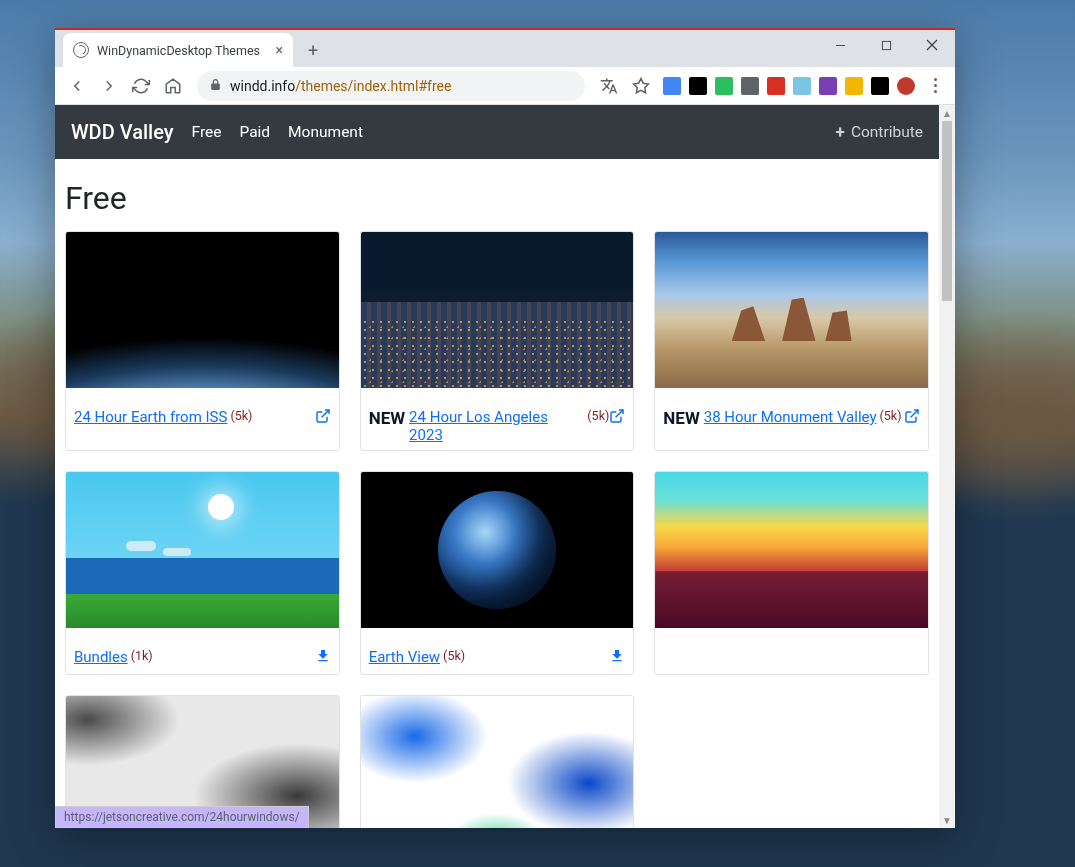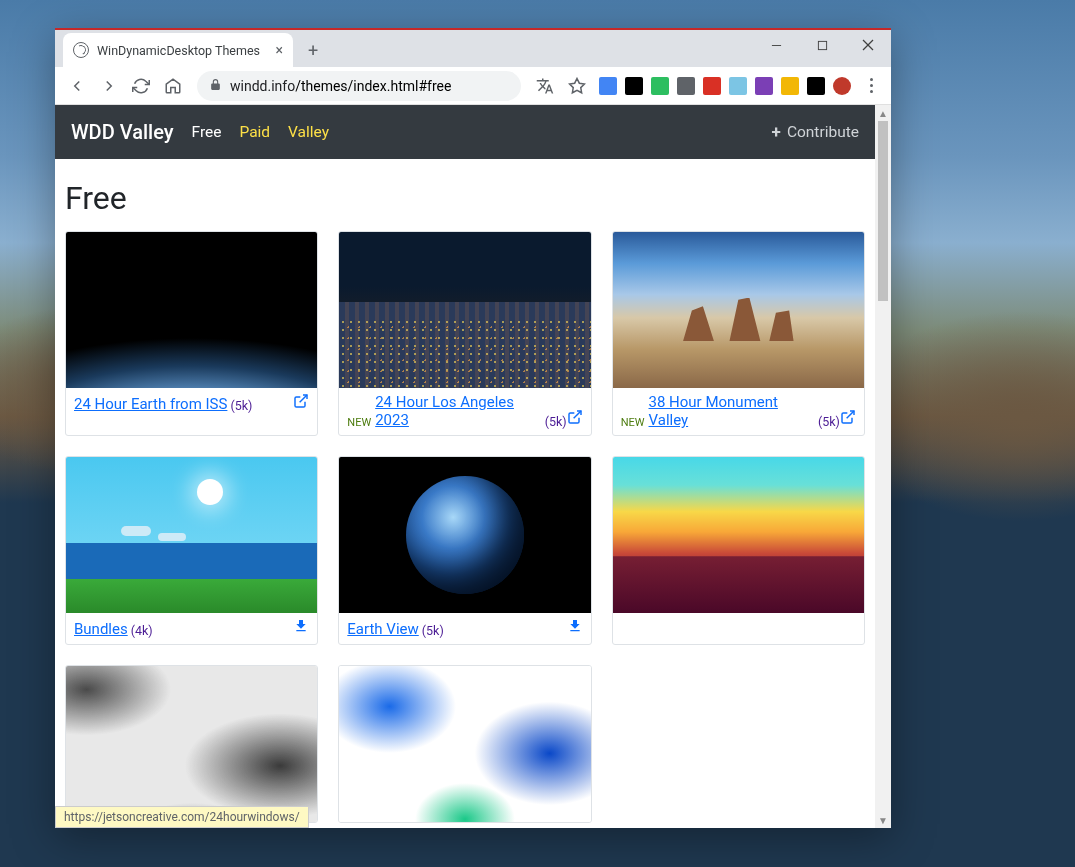--- a/index.html
+++ b/index.html
@@ -14,21 +14,21 @@
 .desktop-bg {
   position: absolute; inset: 0; z-index: 0;
   background:
     radial-gradient(ellipse 200px 120px at 8% 45%, #6b5842 0%, transparent 70%),
     radial-gradient(ellipse 250px 150px at 95% 48%, #6b5842 0%, transparent 70%),
     linear-gradient(to bottom, #4a7ba8 0%, #6a95bd 18%, #8aafcf 28%, #7d8c7a 38%, #6b5842 48%, #1f3850 58%, #1f3850 100%);
 }
 .window {
   position: absolute;
   left: 55px; top: 28px;
-  width: 836px; height: 800px;
+  width: 900px; height: 800px;
   background: #fff;
   border-top: 2px solid #c62828;
   box-shadow: 0 10px 40px rgba(0,0,0,.35);
   z-index: 10;
   display: flex; flex-direction: column;
 }
 .tabstrip {
   height: 37px; background: #dee1e6;
   display: flex; align-items: flex-end; padding-left: 8px;
   position: relative;
@@ -50,51 +50,51 @@
   display:flex; align-items:center; padding:0 8px; gap:4px;
 }
 .tb-btn { width:28px; height:28px; border-radius:50%; display:flex; align-items:center; justify-content:center; color:#5f6368; cursor:pointer; }
 .tb-btn svg { width:18px; height:18px; }
 .omnibox {
   flex:1; height:30px; background:#f1f3f4; border-radius:15px;
   display:flex; align-items:center; padding:0 12px; gap:8px; font-size:14px; color:#202124; margin:0 6px;
 }
 .omnibox .lock { color:#5f6368; }
 .url-host { color:#202124;margin-top:24px; }
-.url-path { color:#000000; }
+.url-path { color:#a16207; }
 .ext-icons { display:flex; align-items:center; gap:8px; padding:0 4px; }
 .ext { width:18px; height:18px; border-radius:2px; }
 .menu-dots { width:24px; display:flex; flex-direction:column; align-items:center; gap:3px; cursor:pointer; }
 .menu-dots span{ width:3px; height:3px; background:#5f6368; border-radius:50%; }
 .viewport { flex:1; overflow:hidden; position:relative; display:flex; }
 .page { flex:1; overflow:auto; }
 .scrollbar-track { width:16px; background:#f1f1f1; display:flex; flex-direction:column; }
 .scroll-arrow { height:16px; display:flex; align-items:center; justify-content:center; color:#888; font-size:10px;}
 .scroll-thumb { background:#c1c1c1; border-radius:0; margin:0 3px; height:180px; }
 .navbar {
   background:#343a40; height:54px; display:flex; align-items:center;
   padding:0 16px; color:#fff;
 }
 .brand { font-size:20px; font-weight:500; margin-right:18px; }
-.nav-link { color:#fde047; font-size:15.5px; margin-right:18px; text-decoration:none; cursor:pointer; }
+.nav-link { color:#ffffff; font-size:15.5px; margin-right:18px; text-decoration:none; cursor:pointer; }
 .nav-link.active{ color:#fff; }
 .contribute { margin-left:auto; color:#cfd3d7; font-size:15.5px; display:flex; align-items:center; gap:6px; cursor:pointer;}
 .content { padding: 14px 10px 30px 10px; }
 h1.section-title { font-size:32px; font-weight:400; color:#212529; margin:6px 0 14px 0; }
 .grid { display:grid; grid-template-columns: repeat(3, 1fr); gap:20px 20px; }
 .card { border:1px solid #dee2e6; border-radius:3px; overflow:hidden; background:#fff; }
 .thumb { width:100%; height:156px; background:#222; }
-.card-footer { padding:5px 8px 6px 8px; display:flex; align-items:flex-end; font-size:15px; }
+.card-footer { padding:20px 8px 6px 8px; display:flex; align-items:flex-start; font-size:15px; }
 .card-title { color:#0d6efd; text-decoration:underline; cursor:pointer; }
-.badge-new { color:#4d7c0f; font-weight:400; font-size:11px; margin-right:4px; text-decoration:none;}
-.res { color:#4c1d95; font-size:12.5px; margin-left:3px; }
+.badge-new { color:#0f172a; font-weight:700; font-size:17px; margin-right:4px; text-decoration:none;}
+.res { color:#7f1d1d; font-size:12.5px; margin-left:3px; }
 .action-icon { margin-left:auto; color:#0d6efd; cursor:pointer; }
 .action-icon svg{ width:16px; height:16px; }
 .status-bar {
-  position:absolute; left:0; bottom:0; background:#fef9c3; border:1px solid #ccc;
+  position:absolute; left:0; bottom:0; background:#c4b5fd; border:1px solid #ccc;
   font-size:12px; color:#5f6368; padding:3px 8px; z-index:50;
 }
 
 .t-earth-iss{ background: radial-gradient(ellipse 180% 120% at 50% 140%, #fff 0%, #e0eaf2 15%, #5b8fc2 30%, #1a3a5c 45%, #000 60%);}
 .t-la-night{ background: linear-gradient(to bottom,#0a1a2e 0%,#0a1a2e 35%,#3a2a1a 100%); position:relative; overflow:hidden;}
 .t-la-night::before{content:"";position:absolute;inset:45% 0 0 0;background:repeating-linear-gradient(90deg,#2a3a5a 0 6px,#445 6px 10px),linear-gradient(#0f1a2a,#1a2a3a);}
 .t-la-night::after{content:"";position:absolute;inset:55% 0 0 0;background-image:radial-gradient(#fd5 1px,transparent 1px),radial-gradient(#fa4 1px,transparent 1px);background-size:8px 8px,11px 11px;background-position:0 0,4px 4px;opacity:.6;}
 .t-monument{ background: linear-gradient(to bottom,#2a5a9a 0%,#5a9ad8 20%,#a8c8e8 40%,#d8c8a8 55%,#b89868 75%,#8a6848 100%); position:relative;}
 .t-monument::after{content:"";position:absolute;left:28%;top:42%;width:44%;height:28%;background:#8a5838;clip-path:polygon(0 100%,8% 30%,18% 20%,28% 100%,42% 100%,50% 5%,60% 0,70% 100%,78% 100%,84% 35%,96% 30%,100% 100%);}
 .t-bitday{ background: linear-gradient(to bottom,#4ac8f0 0%,#6cd4f4 55%,#1a6ab8 55%,#1a6ab8 78%,#3aaa3a 78%,#2a8a2a 100%); position:relative;}
@@ -200,21 +200,21 @@
       </div>
   </div>
 
   <div class="viewport">
     <div class="page">
       <div class="navbar">
         <div class="brand">WDD Valley</div>
         <div id="nav-links" style="display: flex;">
             <a class="nav-link active">Free</a>
             <a class="nav-link">Paid</a>
-            <a class="nav-link">Valley</a>
+            <a class="nav-link">Monument</a>
           </div>
         <div class="contribute">
           <span style="font-weight:700;font-size:17px;">+</span>
           <span>Contribute</span>
         </div>
       </div>
       <div class="content">
         <h1 class="section-title">Free</h1>
         <div class="grid" id="grid">
             <div class="card">
@@ -252,21 +252,21 @@
                     <path d="M18 13v6a2 2 0 01-2 2H5a2 2 0 01-2-2V8a2 2 0 012-2h6"></path>
                     <path d="M15 3h6v6"></path>
                     <path d="M10 14L21 3"></path>
                   </svg></span>
               </div>
             </div>
             <div class="card">
               <div class="thumb t-bitday"></div>
               <div class="card-footer">
                 <a class="card-title">Bundles</a>
-                <span class="res">(4k)</span>
+                <span class="res">(1k)</span>
                 <span class="action-icon"><svg viewBox="0 0 24 24" fill="currentColor">
                     <path d="M5 20h14v-2H5v2zM19 9h-4V3H9v6H5l7 7 7-7z"></path>
                   </svg></span>
               </div>
             </div>
             <div class="card">
               <div class="thumb t-earth-view"></div>
               <div class="card-footer">
                 <a class="card-title">Earth View</a>
                 <span class="res">(5k)</span>

